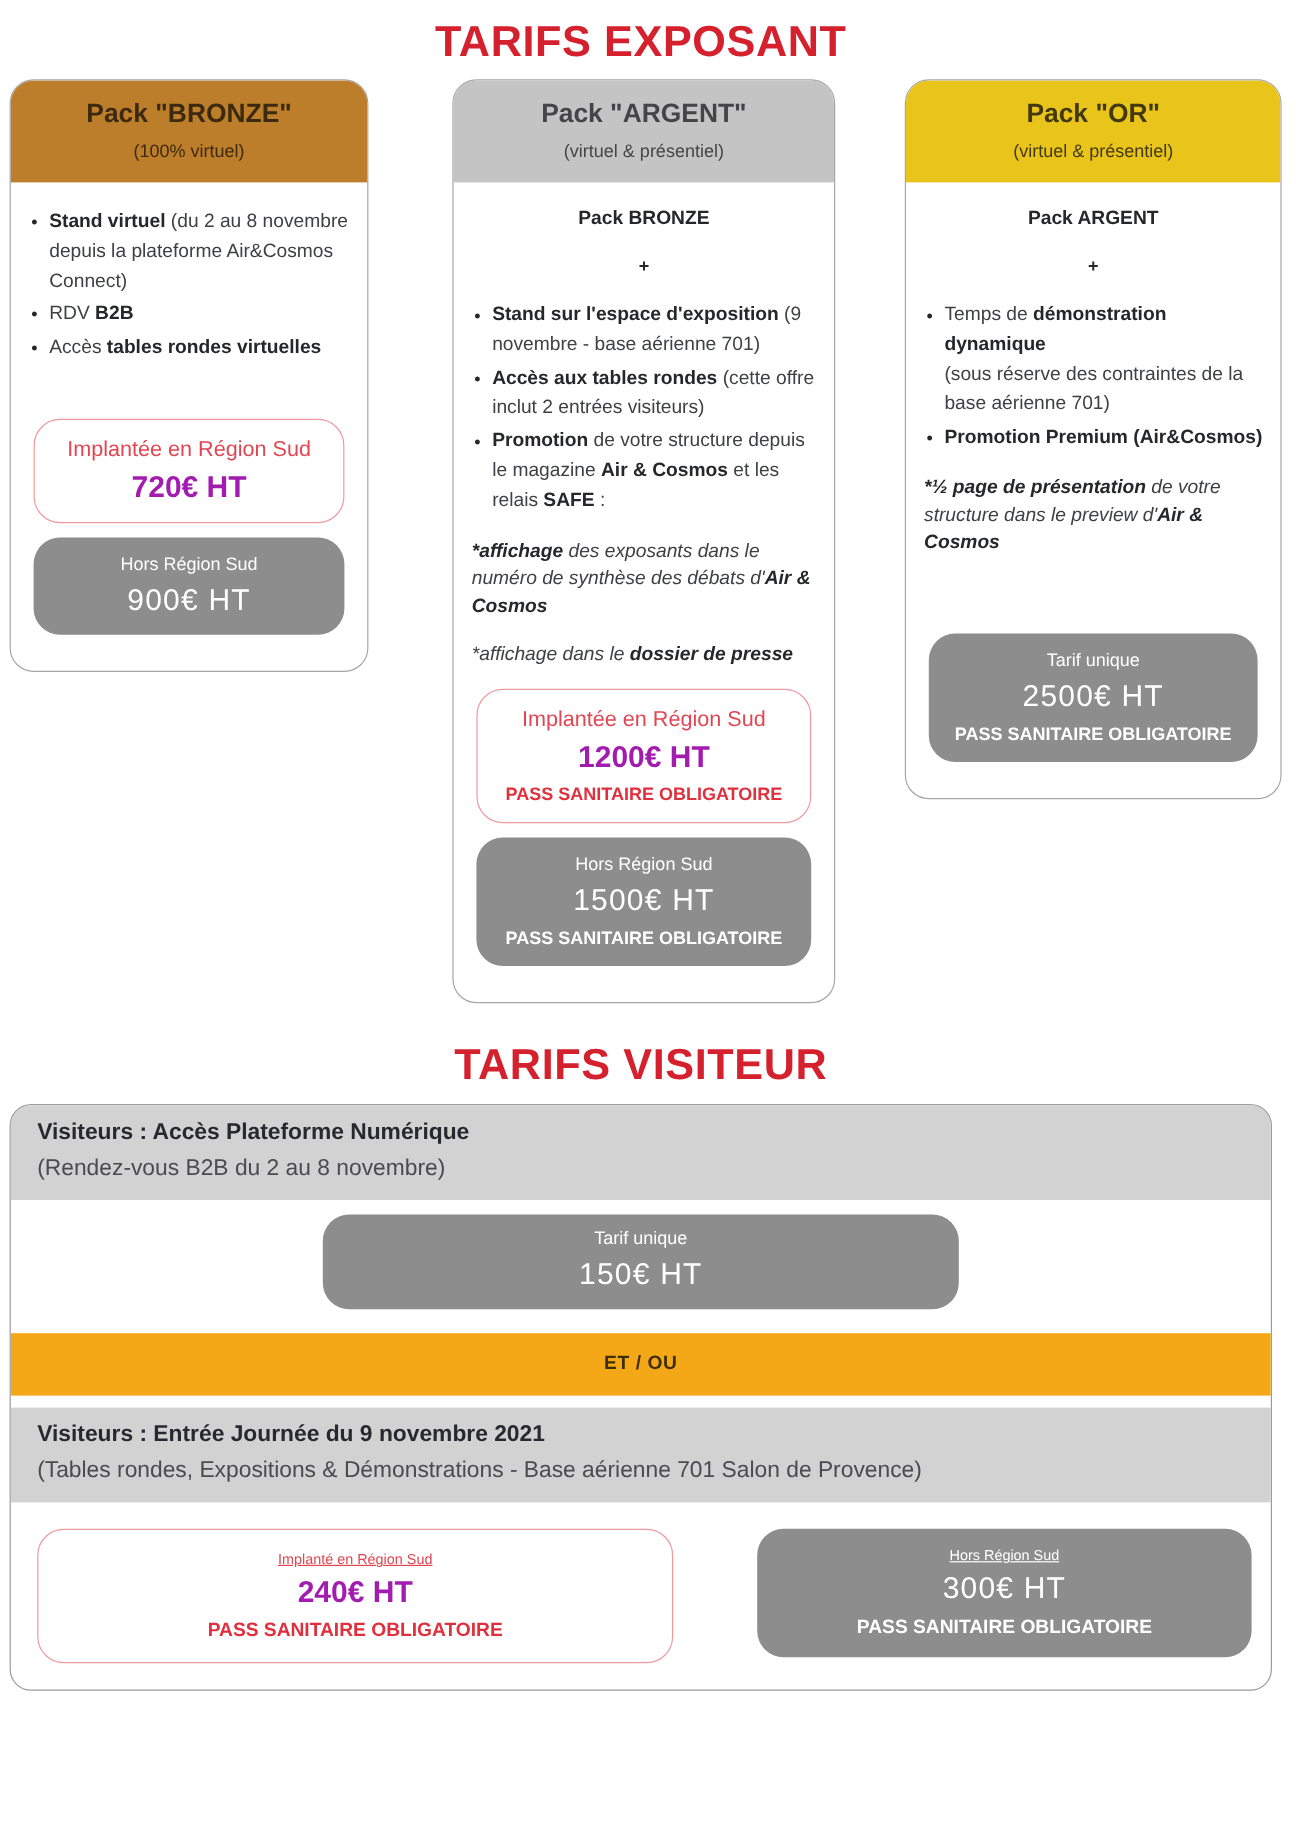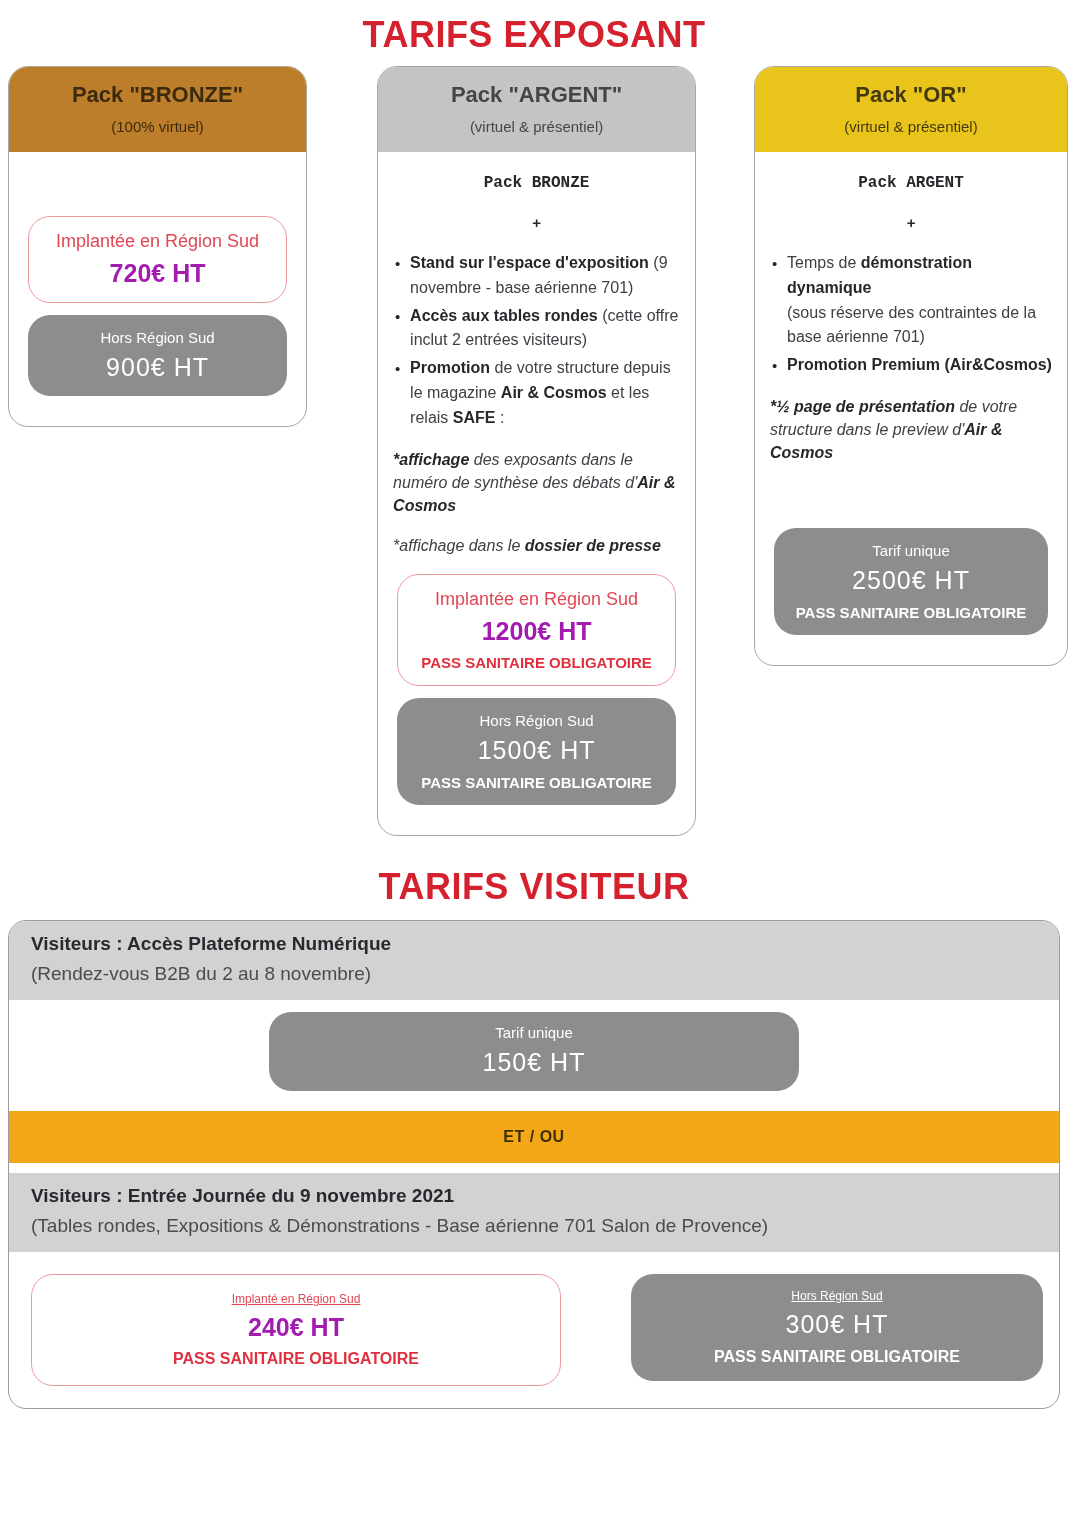--- a/index.html
+++ b/index.html
@@ -40,21 +40,21 @@
   .card.or-card{width:317px;margin-left:58px;}
 
   .card-header{text-align:center;padding:15px 10px 17px;}
   .card-header.bronze{background:var(--bronze);color:#3c2a0e;}
   .card-header.argent{background:var(--silver);color:#454548;}
   .card-header.gold{background:var(--gold);color:#43390f;}
   .card-title{font-size:22px;font-weight:700;}
   .card-subtitle{font-size:15px;margin-top:10px;}
 
   .card-body{padding:18px 15px 18px;}
-  .includes-line{text-align:center;font-weight:700;font-size:16px;color:var(--ink-bold);margin-top:4px;font-family:Liberation Mono, monospace;}
+  .includes-line{text-align:center;font-weight:700;font-size:16px;color:var(--ink-bold);margin-top:4px;}
   .plus-sign{text-align:center;font-weight:700;font-size:15px;color:var(--ink-bold);margin:22px 0 20px;}
 
   ul.features{list-style:none;}
   ul.features li{
     position:relative;padding-left:17px;margin:3px 0;
     font-size:16px;line-height:1.55;white-space:pre-line;
   }
   ul.features li::before{
     content:"\2022";position:absolute;left:2px;top:1px;
     font-size:15px;color:var(--ink-bold);
@@ -104,20 +104,25 @@
   <h1 class="main-title">TARIFS EXPOSANT</h1>
 
   <div class="cards-row">
 
     <div class="card bronze-card">
       <div class="card-header bronze">
         <div class="card-title">Pack "BRONZE"</div>
         <div class="card-subtitle">(100% virtuel)</div>
       </div>
       <div class="card-body">
+        <ul class="features">
+          <li><span class="b">Stand virtuel</span><span> (du 2 au 8 novembre depuis la plateforme Air&amp;Cosmos Connect)</span></li>
+          <li><span>RDV </span><span class="b">B2B</span></li>
+          <li><span>Accès </span><span class="b">tables rondes virtuelles</span></li>
+        </ul>
         <div class="price-box outline-red">
           <div class="pb-label">Implantée en Région Sud</div>
           <div class="pb-price">720€ HT</div>
         </div>
         <div class="price-box solid-gray">
           <div class="pb-label">Hors Région Sud</div>
           <div class="pb-price">900€ HT</div>
         </div>
       </div>
     </div>

